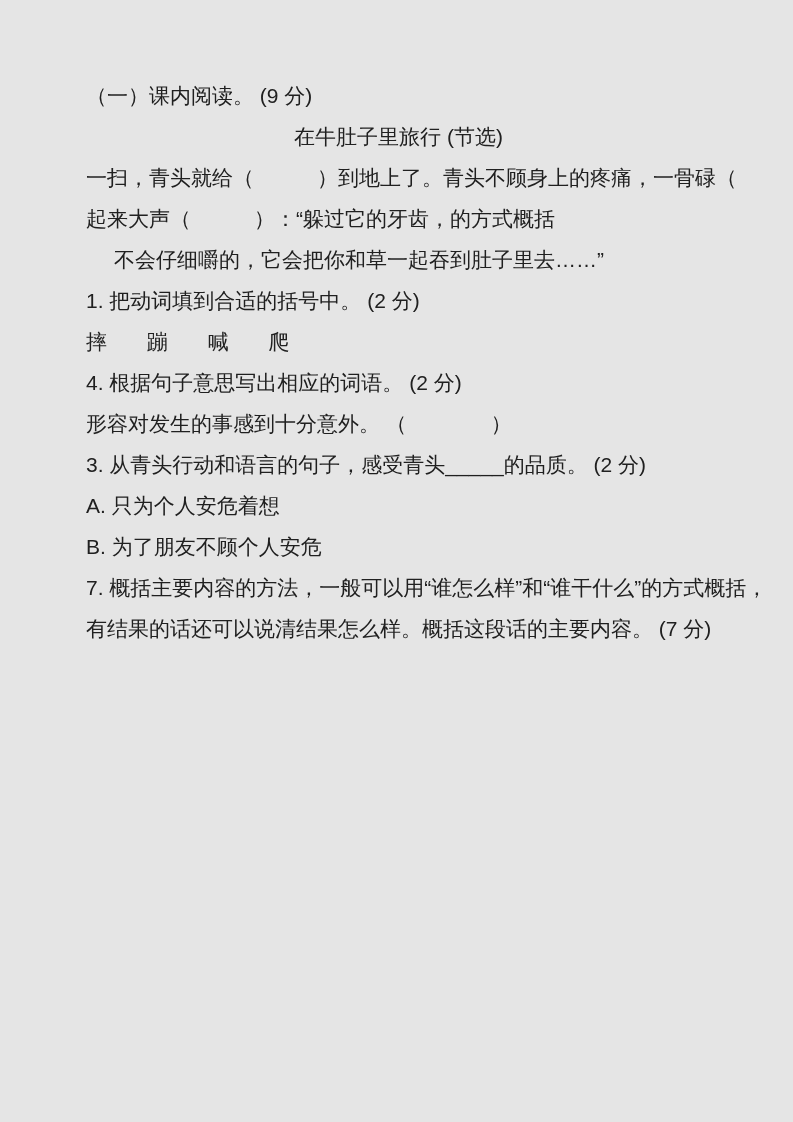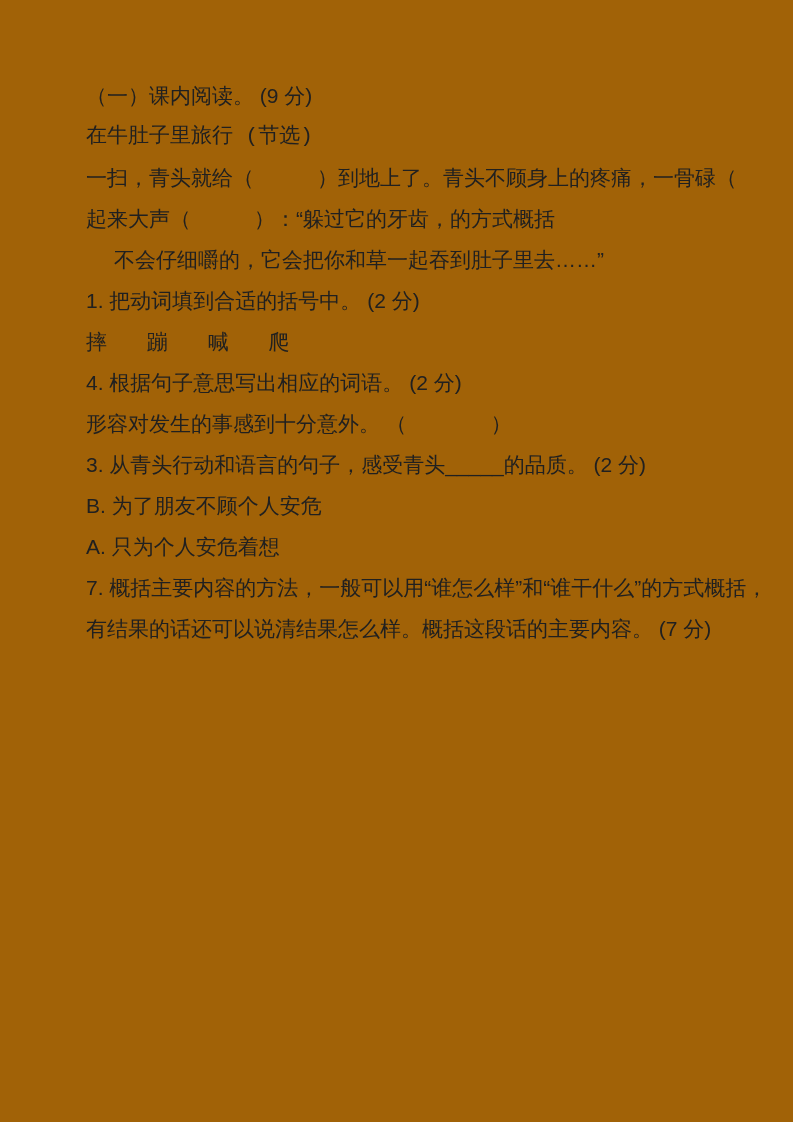--- a/index.html
+++ b/index.html
@@ -5,38 +5,38 @@
   html, body {
     margin: 0;
     padding: 0;
     background: #ffffff;
   }
   .page {
     position: relative;
     width: 793px;
     height: 1122px;
     box-sizing: border-box;
-    background: #a16207;
+    background: #e5e5e5;
     color: #202020;
     font-family: "Liberation Sans", "DejaVu Sans", sans-serif;
     font-size: 21px;
     padding: 75px 28px 0 86px;
     overflow: hidden;
   }
   .line {
     height: 41px;
     line-height: 41px;
     white-space: nowrap;
   }
   .indent {
     padding-left: 28px;
   }
   .center {
     width: 625px;
-    font-family: Liberation Mono, monospace;
+    text-align: center;
   }
   .verbs .verb {
     display: inline-block;
     margin-right: 34px;
   }
   .section2 {
     margin-top: 89px;
   }
 </style>
 </head>
@@ -57,21 +57,21 @@
       <span class="verb">摔</span>
       <span class="verb">蹦</span>
       <span class="verb">喊</span>
       <span class="verb">爬</span>
     </div>
 
     <div class="line">4. 根据句子意思写出相应的词语。 (2 分)</div>
     <div class="line">形容对发生的事感到十分意外。 （　　　　）</div>
 
     <div class="line">3. 从青头行动和语言的句子，感受青头_____的品质。 (2 分)</div>
+    <div class="line">A. 只为个人安危着想</div>
     <div class="line">B. 为了朋友不顾个人安危</div>
-    <div class="line">A. 只为个人安危着想</div>
 
     <div class="line">7. 概括主要内容的方法，一般可以用“谁怎么样”和“谁干什么”的方式概括，</div>
     <div class="line">有结果的话还可以说清结果怎么样。概括这段话的主要内容。 (7 分)</div>
   </section>
 
 
 </div>
 
 </body></html>

